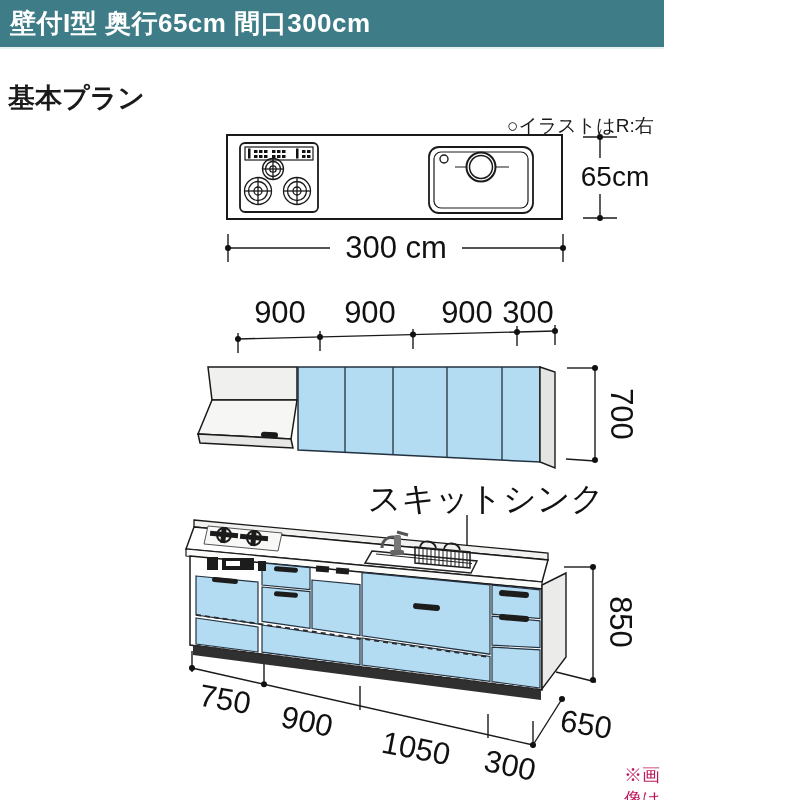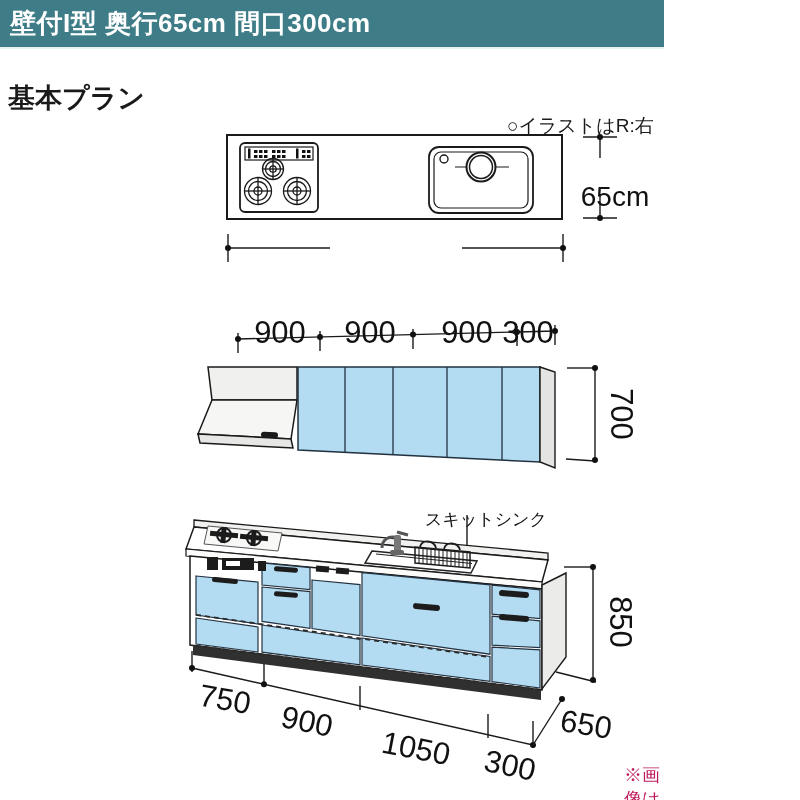--- a/index.html
+++ b/index.html
@@ -7,22 +7,22 @@
         font-family:"Liberation Sans",sans-serif;color:#1a1a1a;}
   .header{position:absolute;left:0;top:0;width:800px;height:47px;background:#3e7d87;
           border-bottom:2px solid #e8f1f2;display:flex;align-items:center;}
   .header .title{color:#ffffff;font-size:26px;font-weight:700;padding-left:10px;letter-spacing:0.5px;}
   .h2{position:absolute;left:8px;top:80px;font-size:27px;font-weight:700;text-align:right;}
   .note-right{position:absolute;left:507px;top:93px;font-size:19px;font-weight:500;margin-top:20px;}
   .footnote{position:absolute;left:624px;top:763px;font-size:18px;color:#be185d;}
   svg{position:absolute;left:0;top:0;}
   .lbl{position:absolute;white-space:nowrap;color:#111;}
   .dim{font-size:31px;}
-  .ctr{transform:translate(-50%,-50%);margin-top:20px;}
-  .sinklbl{font-size:17px;font-weight:500;}
+  .ctr{transform:translate(-50%,-50%);}
+  .sinklbl{font-size:33px;font-weight:500;}
 </style>
 </head>
 <body>
 
 <div class="page">
 
   <div class="header">
     <span class="title">壁付I型 奥行65cm 間口300cm</span>
   </div>
 
@@ -275,20 +275,21 @@
         <line x1="564" y1="567" x2="593" y2="567"></line>
         <line x1="593" y1="567" x2="593" y2="680"></line>
         <line x1="556" y1="672" x2="596" y2="682"></line>
         <circle cx="593" cy="567" r="3" fill="#111" stroke="none"></circle>
           <circle cx="593" cy="680" r="3" fill="#111" stroke="none"></circle>
       </g>
     </g>
   </svg>
 
   <div class="lbl dim ctr" style="left:615px;top:177px;font-size:28px;">65cm</div>
+  <div class="lbl dim ctr" style="left:396px;top:248px;background:#fff;padding:0 6px;">300 cm</div>
 
   <div class="lbl dim ctr" style="left:280px;top:313px;">900</div>
   <div class="lbl dim ctr" style="left:370px;top:313px;">900</div>
   <div class="lbl dim ctr" style="left:467px;top:313px;">900</div>
   <div class="lbl dim ctr" style="left:528px;top:313px;">300</div>
 
   <div class="lbl dim" style="left:621px;top:414px;transform:translate(-50%,-50%) rotate(90deg);">700</div>
 
   <div class="lbl sinklbl ctr" style="left:486px;top:499px;">スキットシンク</div>
 

